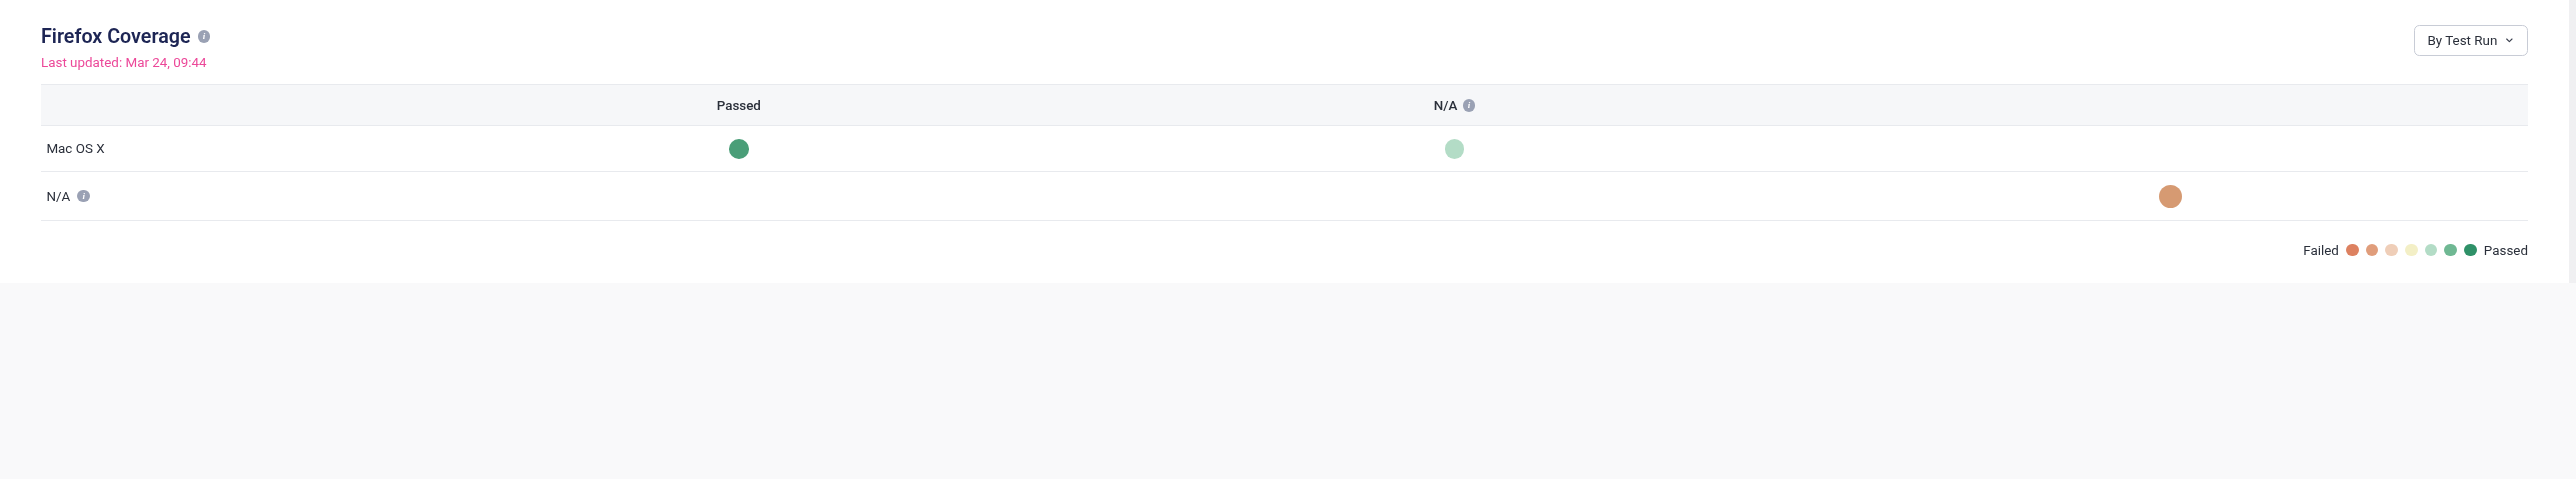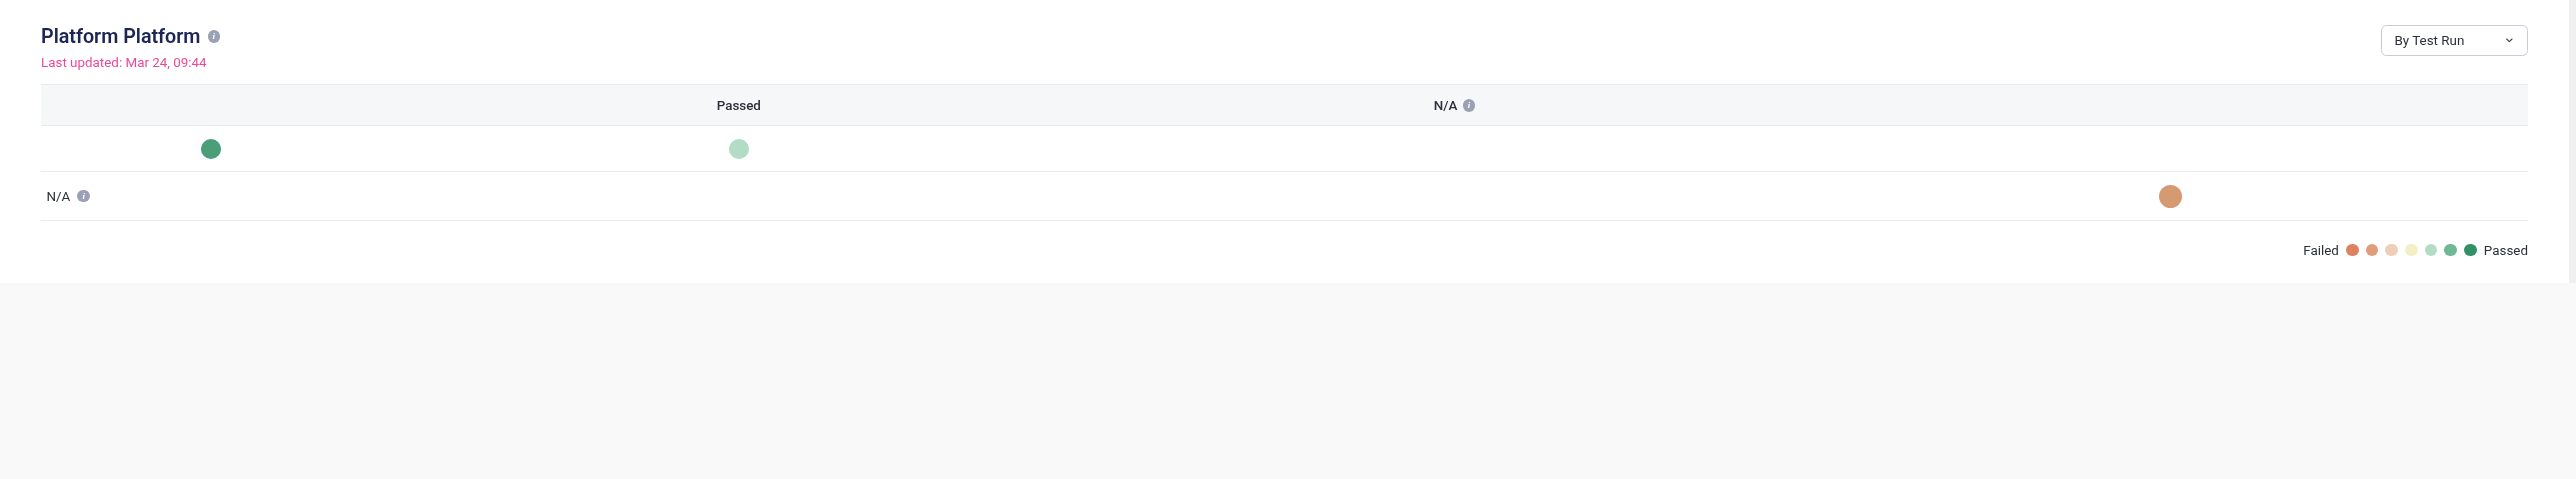--- a/index.html
+++ b/index.html
@@ -50,21 +50,21 @@
       color: #ec4899;
       margin-top: 7.2px;
     }
     .view-select {
       display: flex;
       align-items: center;
       justify-content: space-between;
       border: 0.9px solid #c8ccd6;
       border-radius: 5.4px;
       padding: 7.2px 12.5px;
-      width: 147px;
+      width: 114px;
       background: #fff;
       cursor: pointer;
       font-size: 13.4px;
       color: #2a2f3a;
     }
     .chev { width: 10.7px; height: 10.7px; }
     .table {
       margin-top: 14.3px;
       border-top: 0.9px solid #e8eaee;
     }
@@ -115,21 +115,21 @@
     .th-wrap { display: flex; justify-content: center; align-items: center; gap: 5.4px; }
   </style>
 </head>
 <body>
 
 <div class="page">
 
   <div class="header-row">
     <div class="title-block">
       <h2 class="title">
-        <span>Platform Platform</span>
+        <span>Firefox Coverage</span>
         <span class="info-icon">i</span>
       </h2>
       <div class="last-updated">Last updated: Mar 24, 09:44</div>
     </div>
 
     <div class="view-select">
       <span>By Test Run</span>
       <svg class="chev" viewBox="0 0 24 24" fill="none" stroke="#3a3f4d" stroke-width="2.5" stroke-linecap="round" stroke-linejoin="round">
           <polyline points="6 9 12 15 18 9"></polyline>
         </svg>
@@ -142,20 +142,23 @@
       <div class="th">Passed</div>
       <div class="th">
         <div class="th-wrap">
           <span>N/A</span>
           <span class="info-icon">i</span>
         </div>
       </div>
     </div>
 
     <div class="trow">
+      <div class="td row-label pad-left">
+        <span>Mac OS X</span>
+      </div>
       <div class="td cell-center">
         <span class="dot" style="background:#4a9e78"></span>
       </div>
       <div class="td cell-center">
         <span class="dot" style="background:#b3dcc6"></span>
       </div>
       <div class="td cell-center"></div>
     </div>
 
     <div class="trow">

